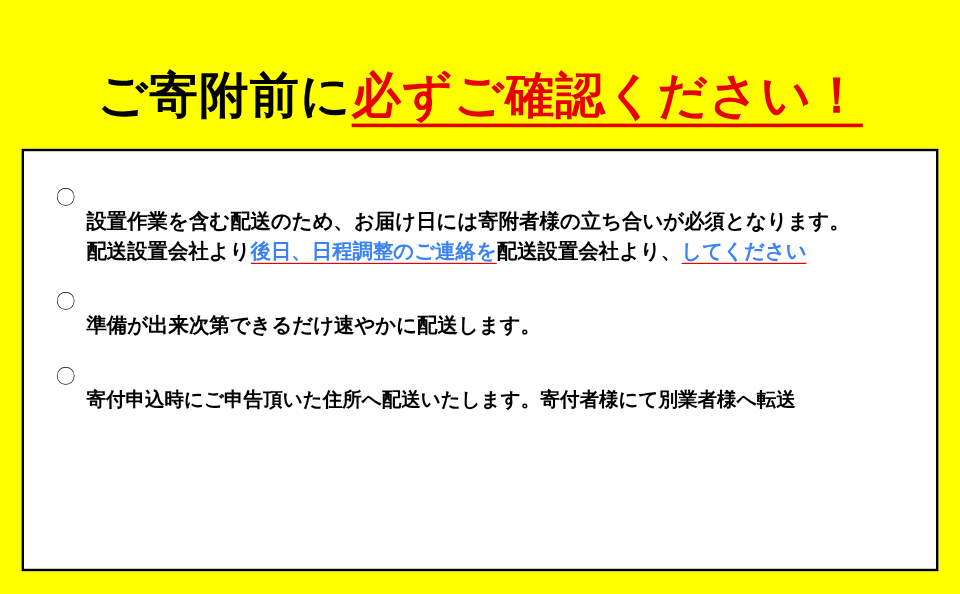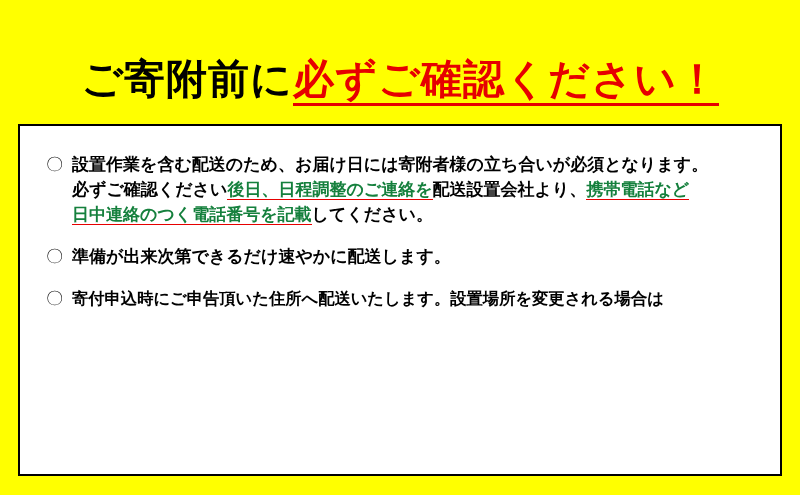--- a/index.html
+++ b/index.html
@@ -58,34 +58,35 @@
   }
   .bullet {
     flex: 0 0 auto;
     width: 26px;
     font-size: 17px;
     line-height: 25px;
     color: #000000;
   }
   .lines {
     flex: 1 1 auto;
+    margin-top: 20px;
   }
   .line {
     font-size: 17px;
     line-height: 25px;
     color: #000000;
     font-weight: bold;
     white-space: nowrap;
     letter-spacing: 0px;
   }
   .line.small {
     font-size: 16.3px;
   }
   .seg-red {
-    color: #15803d;
+    color: #3b82f6;
     border-bottom: 1.5px solid #e60000;
   }
   .seg-black {
     color: #000000;
   }
 </style>
 </head>
 <body>
 
 <div class="page">
@@ -93,32 +94,31 @@
   <div class="headline">
     <span class="hl-black">ご寄附前に</span><span class="hl-red">必ずご確認ください！</span>
   </div>
 
   <div class="panel">
     <div id="notice-list">
         <div class="item">
           <div class="bullet">〇</div>
           <div class="lines">
             <div class="line"><span class="seg-black">設置作業を含む配送のため、お届け日には寄附者様の立ち合いが必須となります。</span></div>
-            <div class="line"><span class="seg-black">必ずご確認ください</span><span class="seg-red">後日、日程調整のご連絡を</span><span class="seg-black">配送設置会社より、</span><span class="seg-red">携帯電話など</span></div>
-            <div class="line"><span class="seg-red">日中連絡のつく電話番号を記載</span><span class="seg-black">してください。</span></div>
+            <div class="line"><span class="seg-black">配送設置会社より</span><span class="seg-red">後日、日程調整のご連絡を</span><span class="seg-black">配送設置会社より、</span><span class="seg-red">してください</span></div>
           </div>
         </div>
         <div class="item">
           <div class="bullet">〇</div>
           <div class="lines">
             <div class="line"><span class="seg-black">準備が出来次第できるだけ速やかに配送します。</span></div>
           </div>
         </div>
         <div class="item">
           <div class="bullet">〇</div>
           <div class="lines">
-            <div class="line small"><span class="seg-black">寄付申込時にご申告頂いた住所へ配送いたします。設置場所を変更される場合は</span></div>
+            <div class="line small"><span class="seg-black">寄付申込時にご申告頂いた住所へ配送いたします。寄付者様にて別業者様へ転送</span></div>
           </div>
         </div>
       </div>
   </div>
 
 </div>
 
 </body></html>

